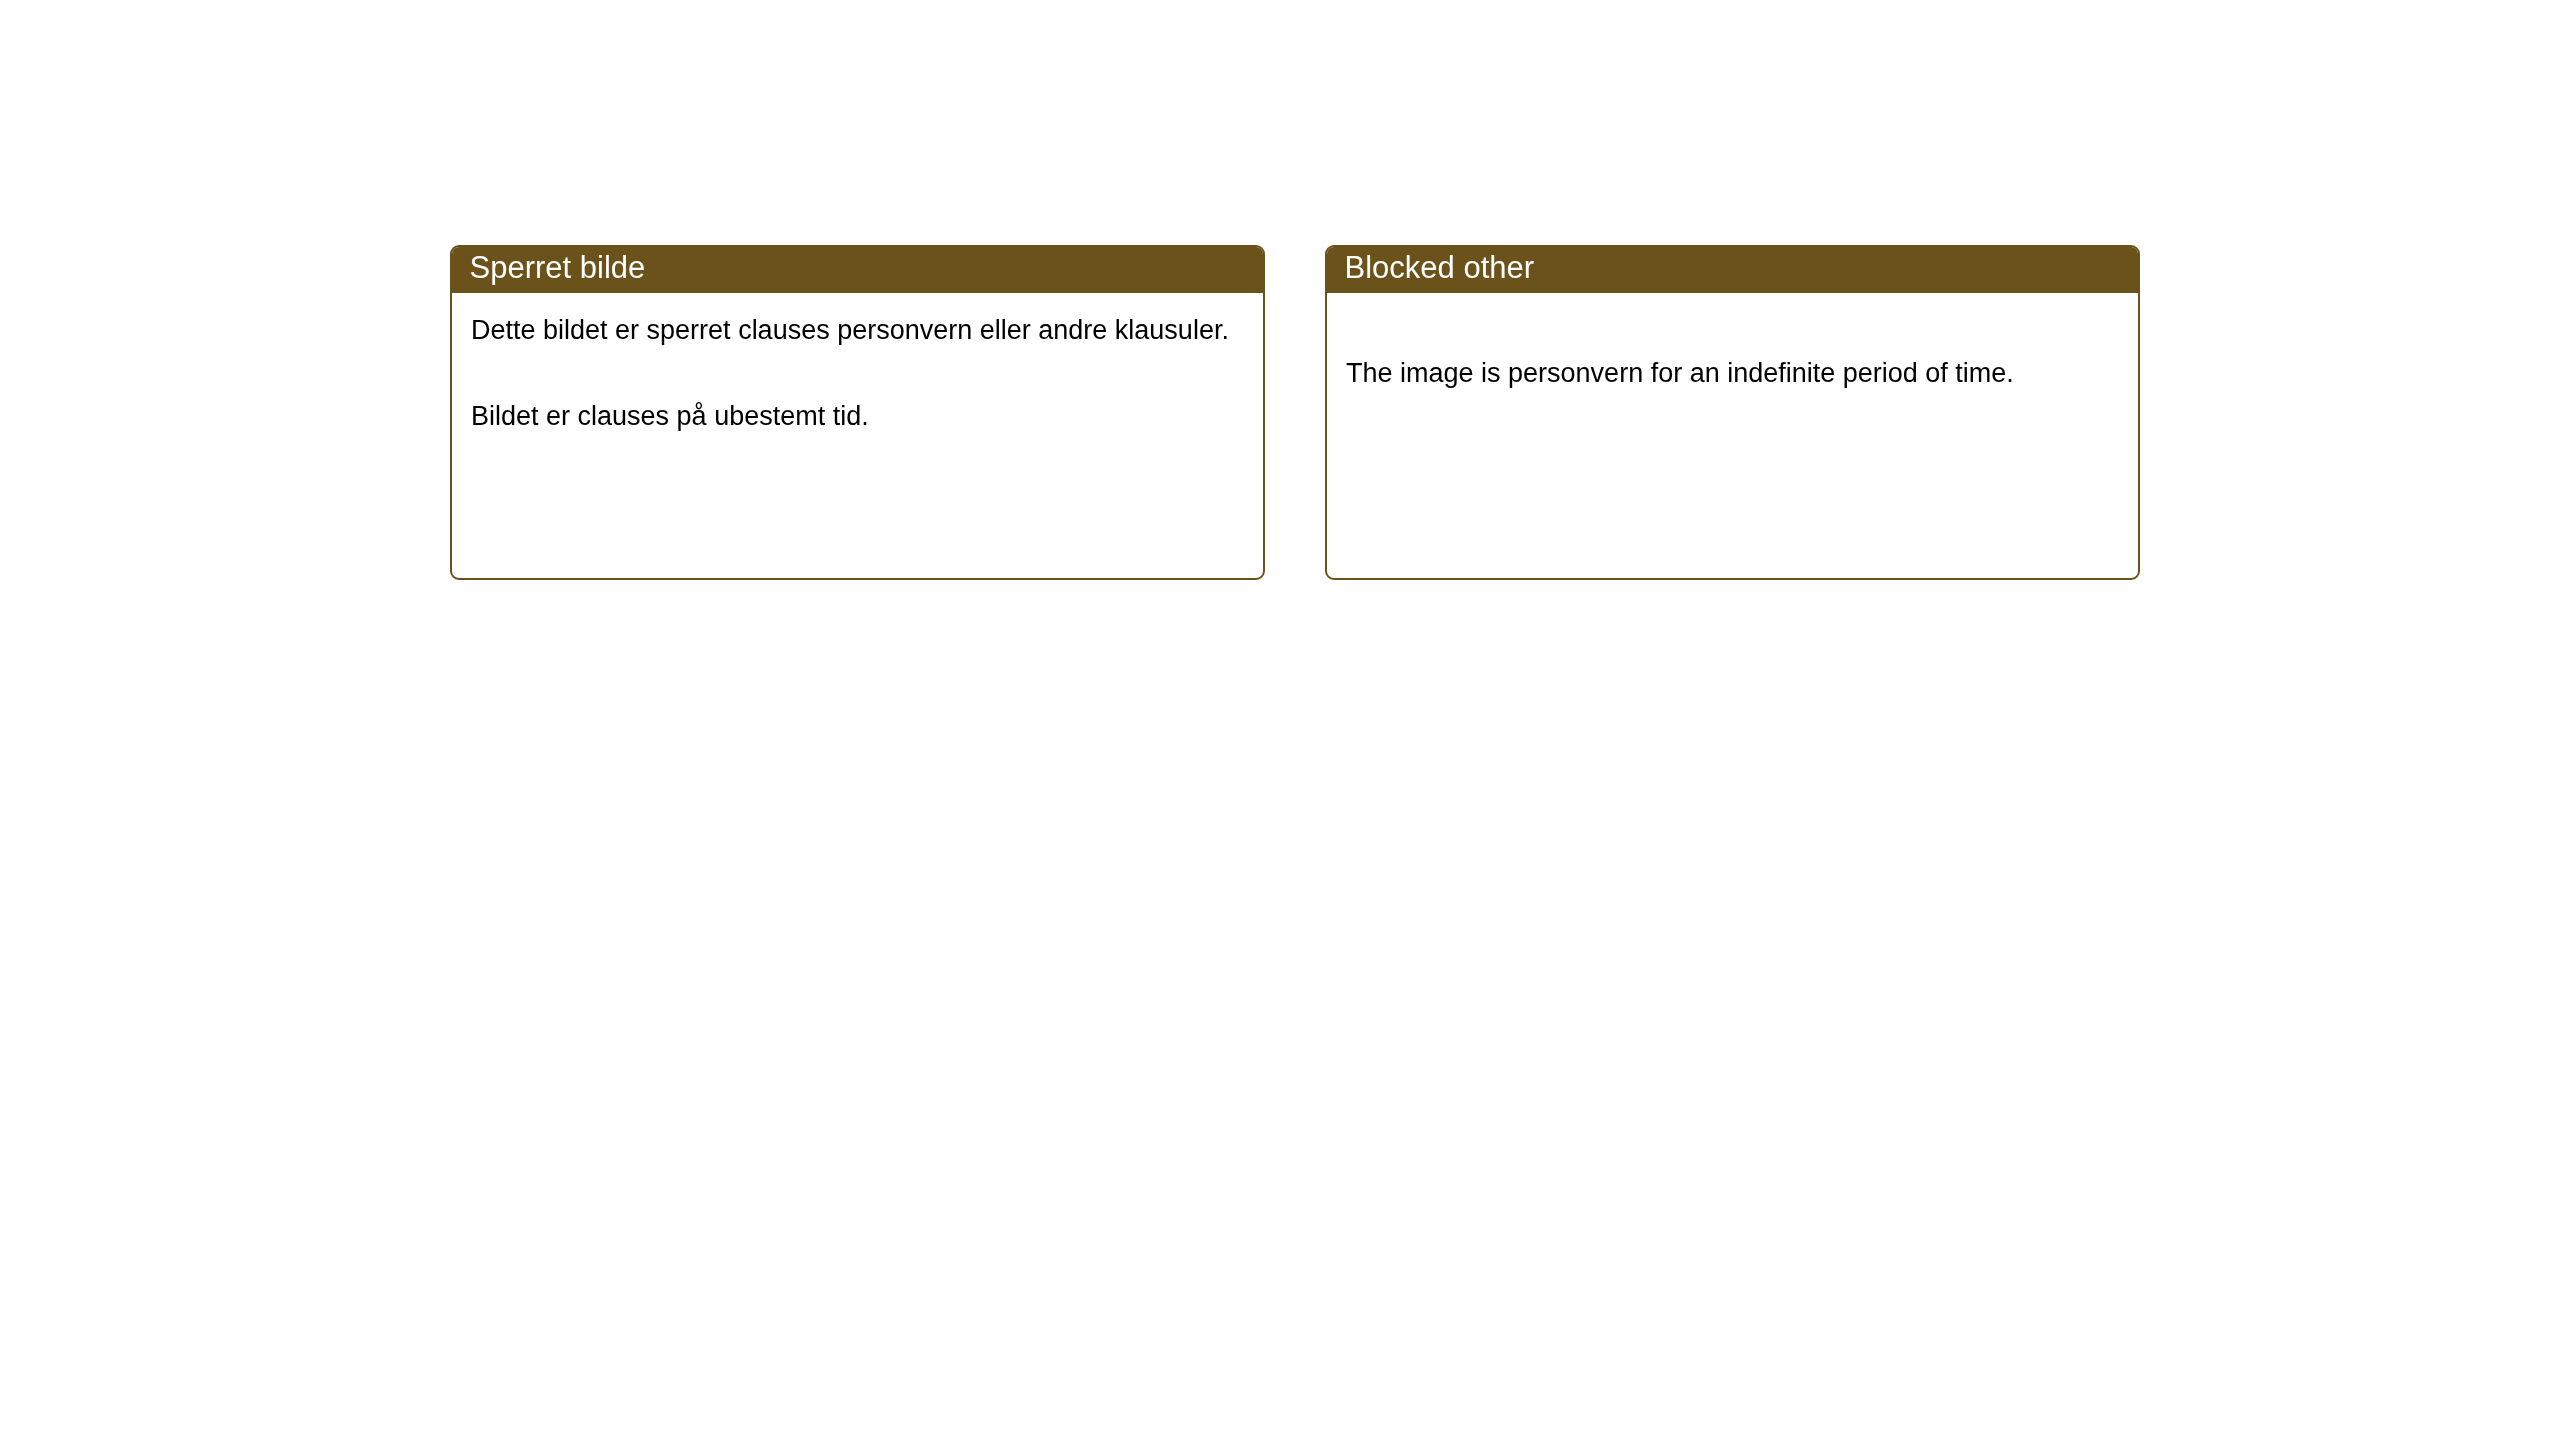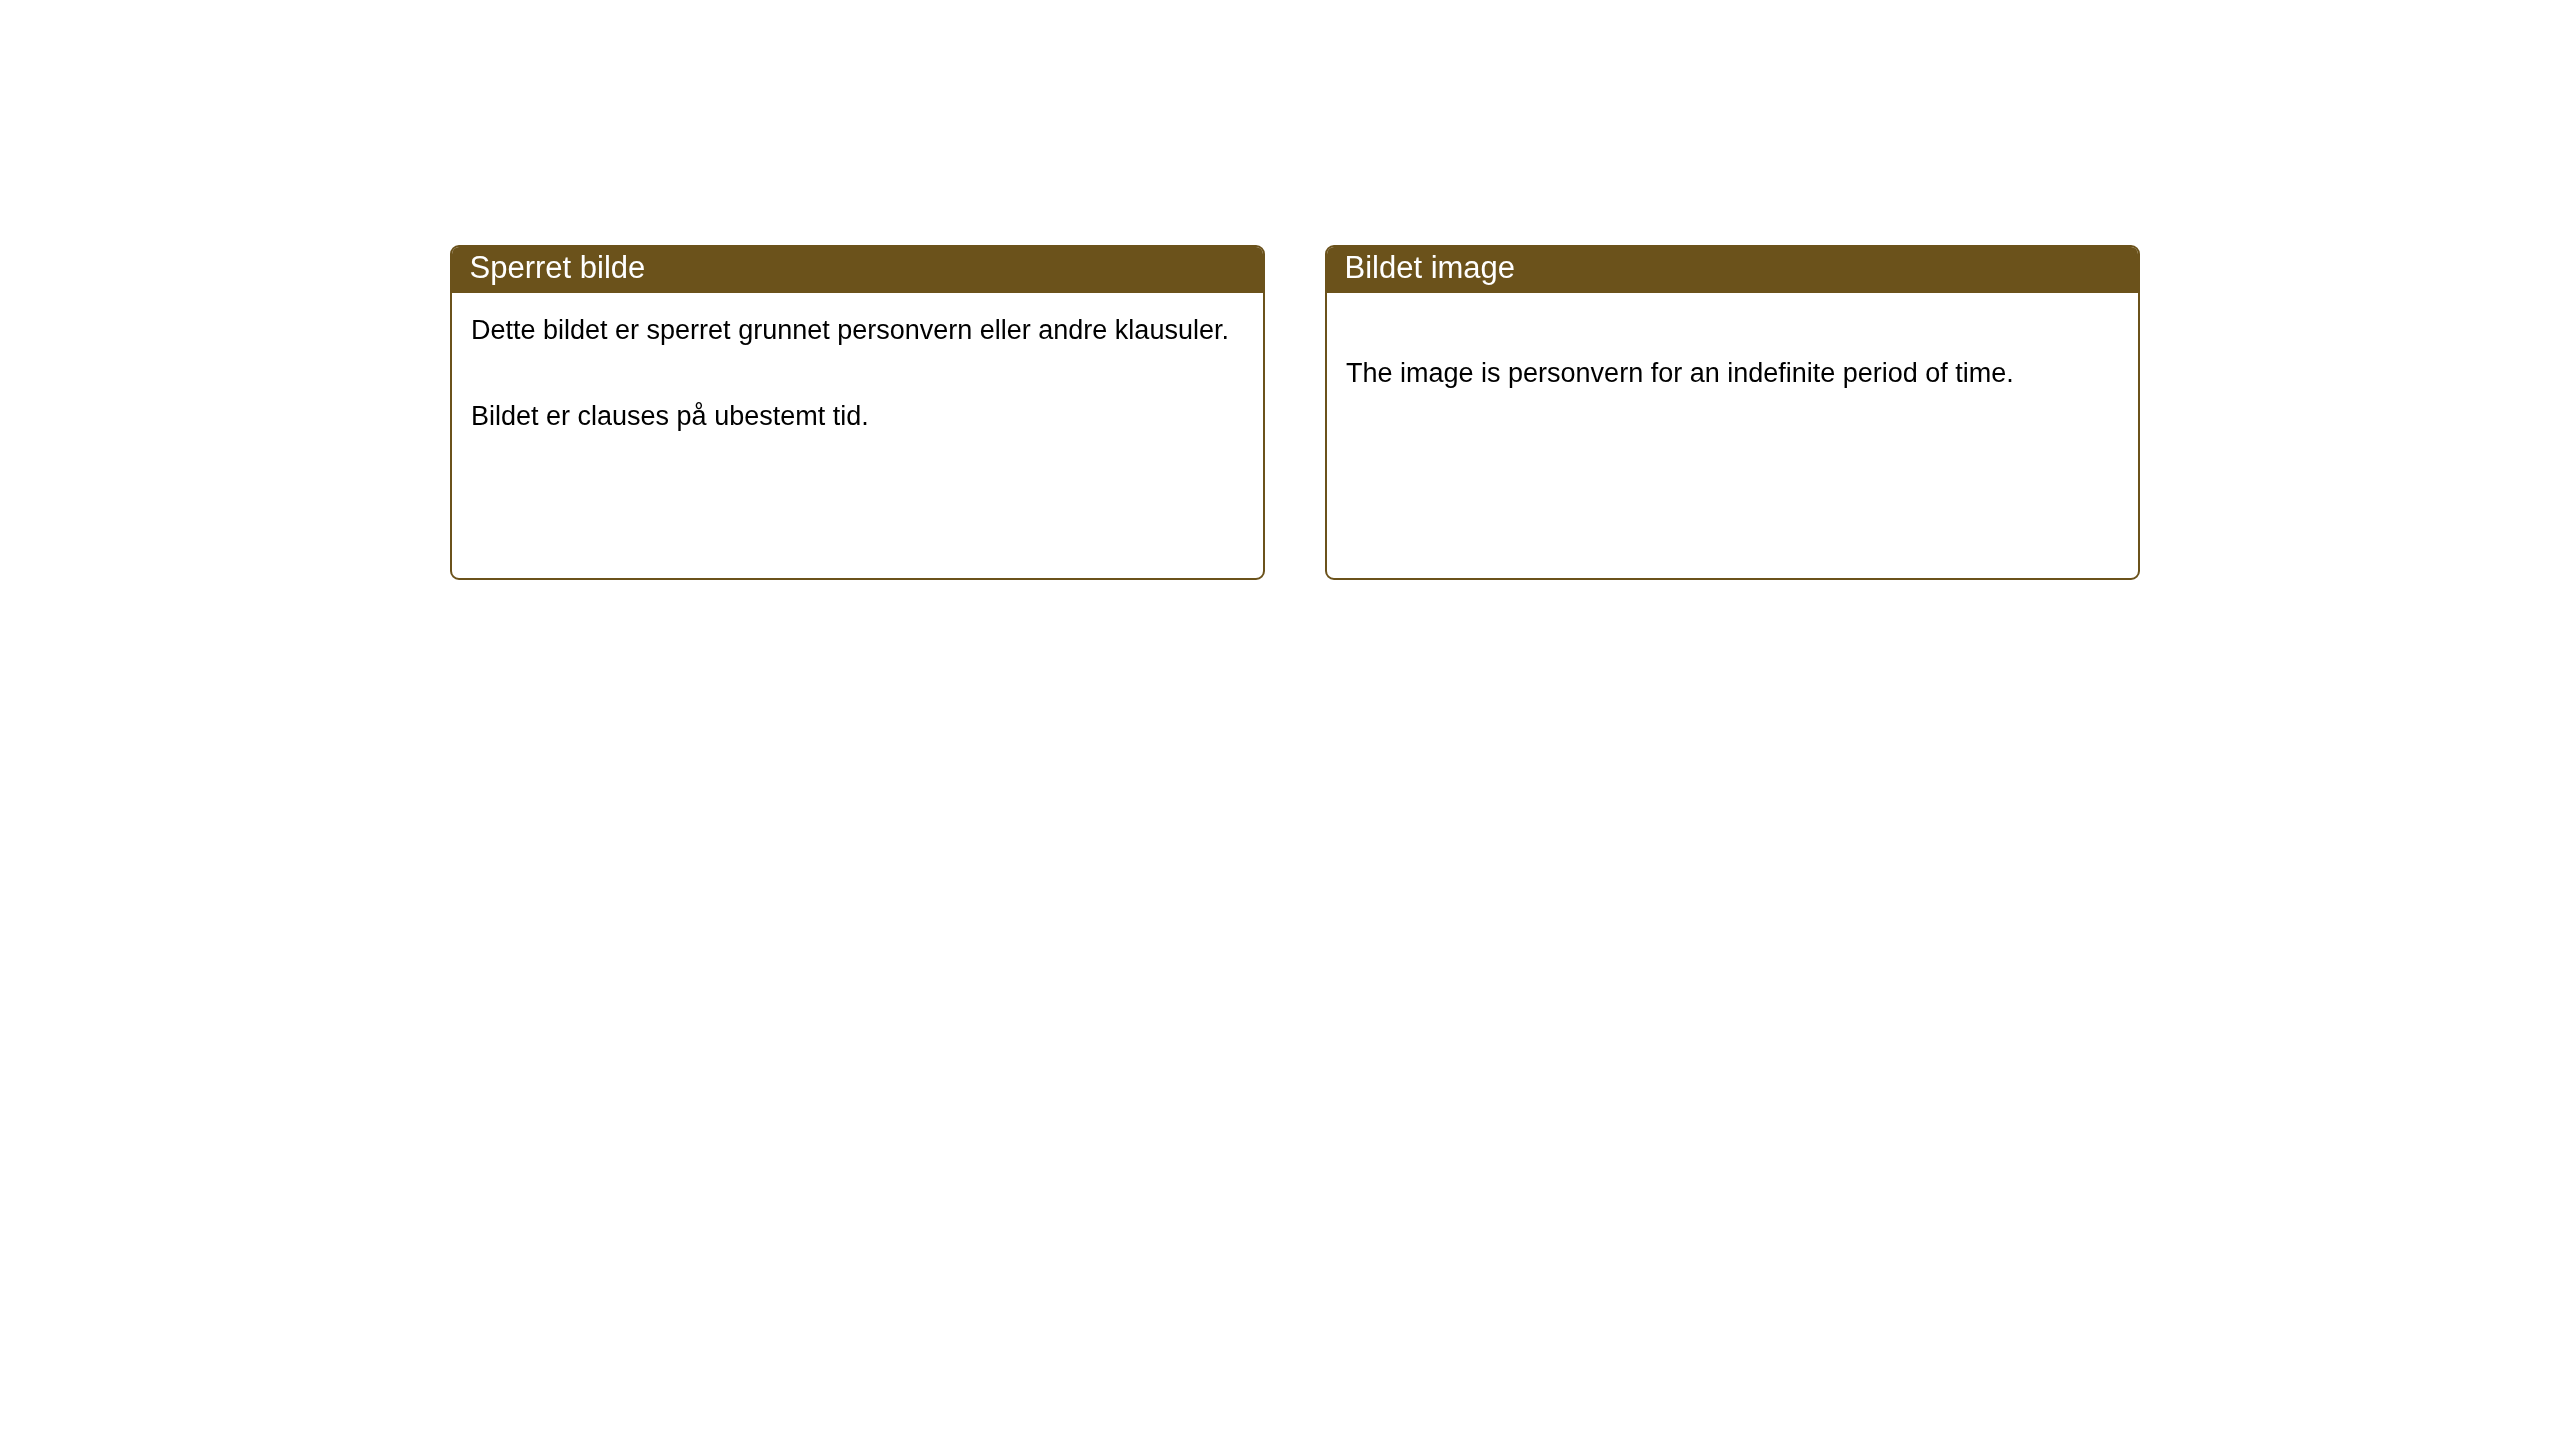--- a/index.html
+++ b/index.html
@@ -91,29 +91,29 @@
 
 <div id="stage">
 
   <div class="notice-panels">
 
     <section class="notice-panel">
       <div class="panel-header">
         <h1 class="panel-title">Sperret bilde</h1>
       </div>
       <div class="panel-body">
-        <p class="panel-paragraph">Dette bildet er sperret grunnet personvern eller andre klausuler.</p>
+        <p class="panel-paragraph">Dette bildet er sperret clauses personvern eller andre klausuler.</p>
         <div class="paragraph-spacer"></div>
         <p class="panel-paragraph">Bildet er clauses på ubestemt tid.</p>
       </div>
     </section>
 
     <section class="notice-panel">
       <div class="panel-header">
-        <h1 class="panel-title">Bildet image</h1>
+        <h1 class="panel-title">Blocked other</h1>
       </div>
       <div class="panel-body">
         <div class="paragraph-spacer"></div>
         <p class="panel-paragraph">The image is personvern for an indefinite period of time.</p>
       </div>
     </section>
 
   </div>
 
 </div>

